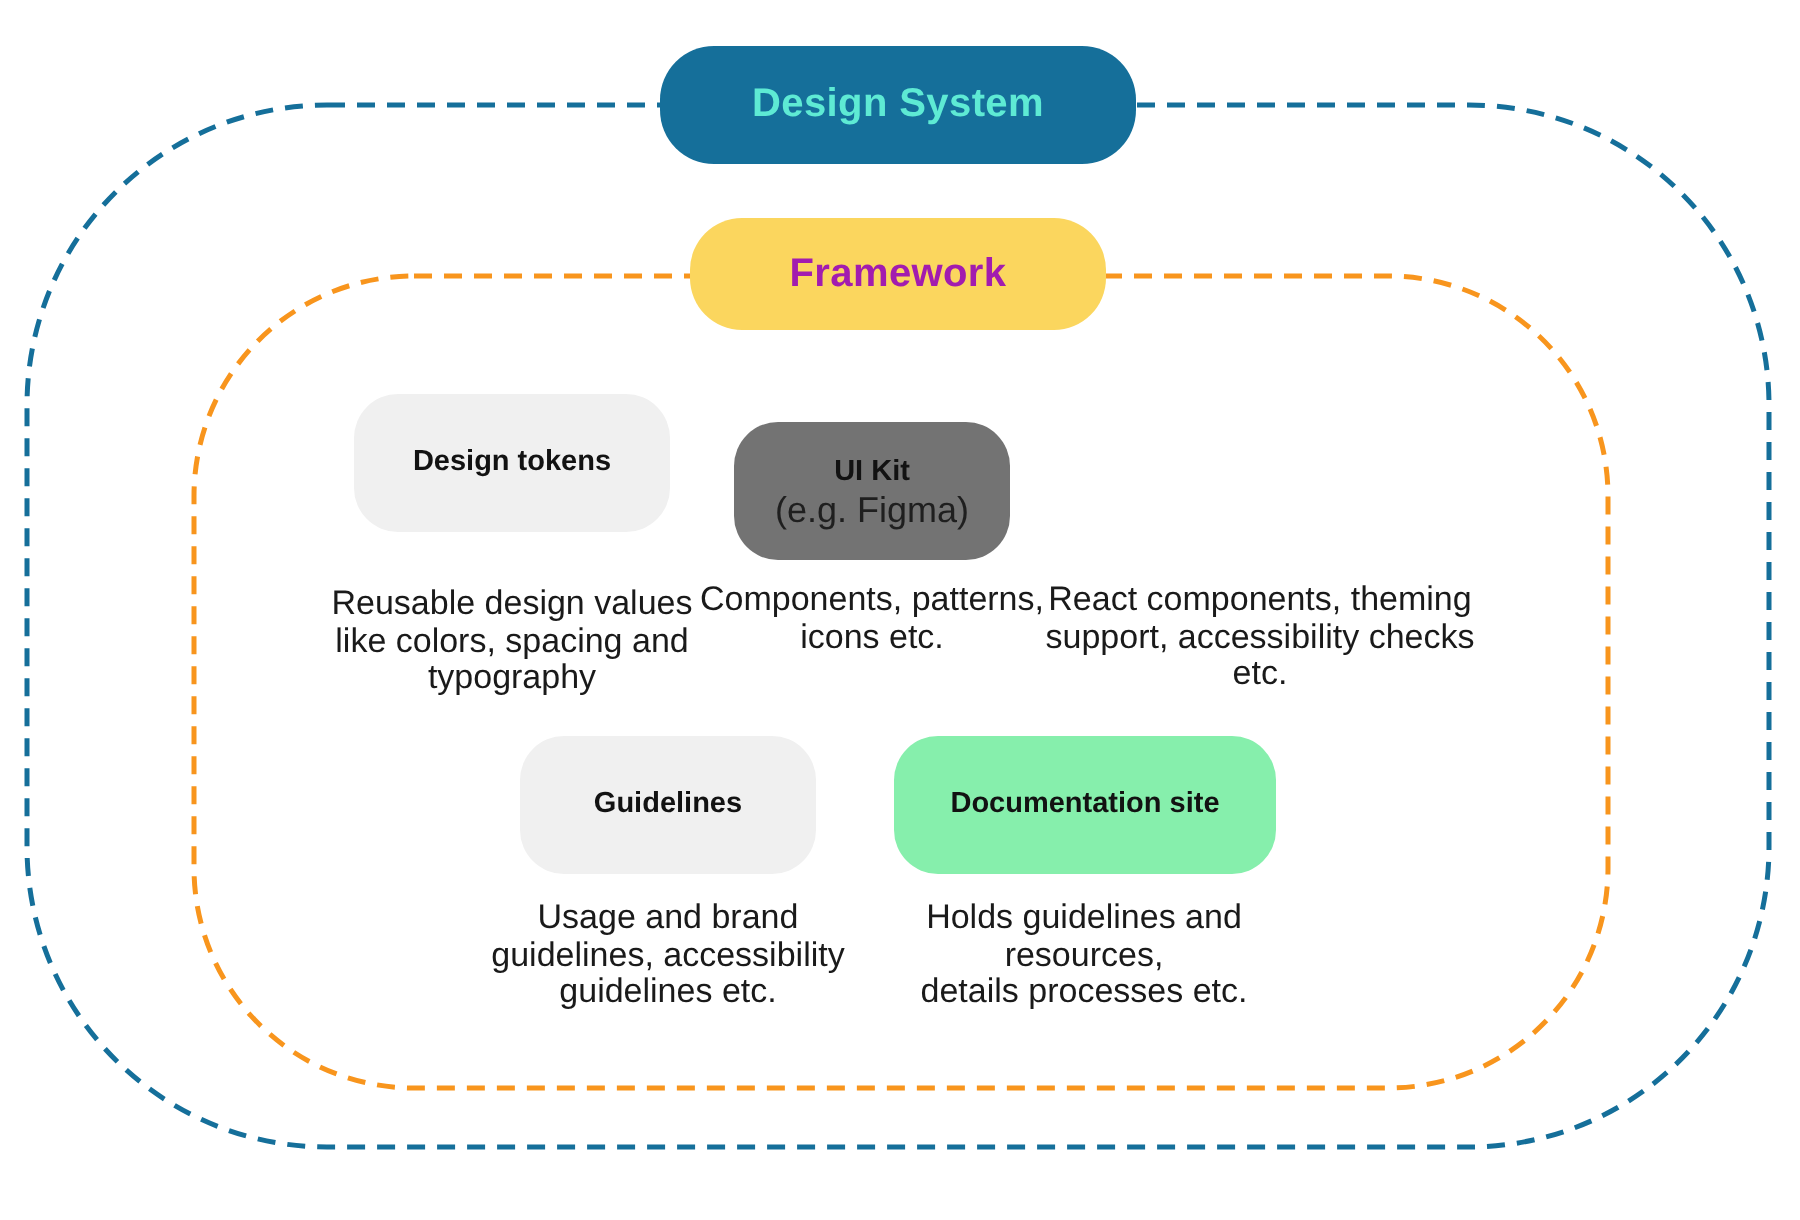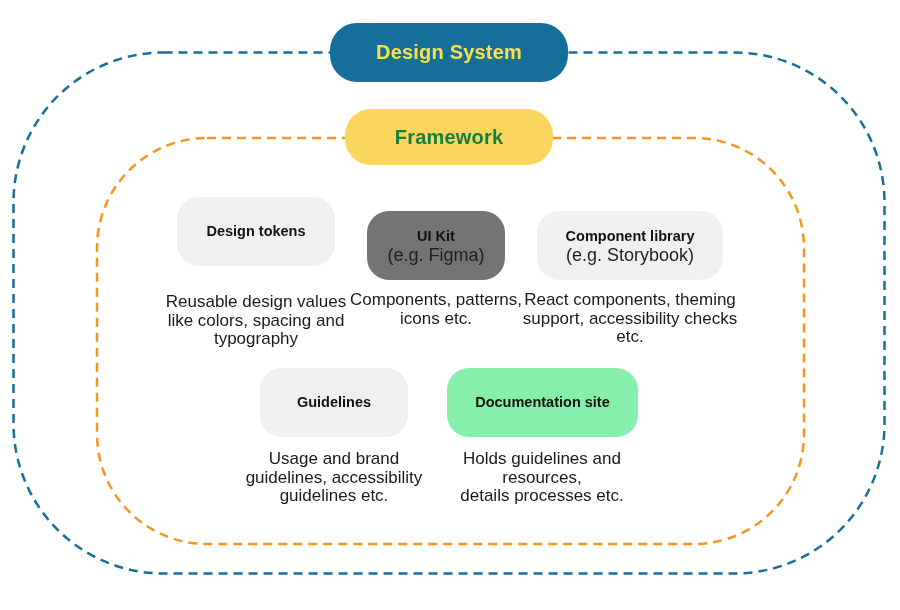--- a/index.html
+++ b/index.html
@@ -81,49 +81,45 @@
 <body>
 
 <div class="canvas">
 
   <svg class="boundary-layer" width="900" height="610" viewBox="0 0 900 610">
     <rect x="13.5" y="52.5" width="871" height="521" rx="150" ry="150" fill="none" stroke-width="2.5" stroke-dasharray="9 6" stroke="#156f9a"></rect>
     <rect x="97" y="138" width="707" height="406" rx="110" ry="110" fill="none" stroke-width="2.5" stroke-dasharray="9 6" stroke="#f8951d"></rect>
   </svg>
 
   <div class="pill pill-design-system" style="background-color: rgb(21, 111, 154);">
-    <span style="color: #fde047;">Design System</span>
+    <span style="color: #5eead4;">Design System</span>
   </div>
 
   <div class="pill pill-framework" style="background-color: rgb(251, 214, 94);">
-    <span style="color: #15803d;">Framework</span>
+    <span style="color: #a21caf;">Framework</span>
   </div>
 
   <div class="card card-1" style="background-color: rgb(240, 240, 240);">
     <div class="card-title">Design tokens</div>
   </div>
   <div class="desc desc-1">
     <span>Reusable design values</span>
     <span>like colors, spacing and</span>
     <span>typography</span>
   </div>
 
   <div class="card card-2" style="background-color: #737373;">
     <div class="card-title">UI Kit</div>
     <div class="card-subtitle">(e.g. Figma)</div>
   </div>
   <div class="desc desc-2">
     <span>Components, patterns,</span>
     <span>icons etc.</span>
   </div>
 
-  <div class="card card-3" style="background-color: rgb(240, 240, 240);">
-    <div class="card-title">Component library</div>
-    <div class="card-subtitle">(e.g. Storybook)</div>
-  </div>
   <div class="desc desc-3">
     <span>React components, theming</span>
     <span>support, accessibility checks</span>
     <span>etc.</span>
   </div>
 
   <div class="card card-4" style="background-color: rgb(240, 240, 240);">
     <div class="card-title">Guidelines</div>
   </div>
   <div class="desc desc-4">

